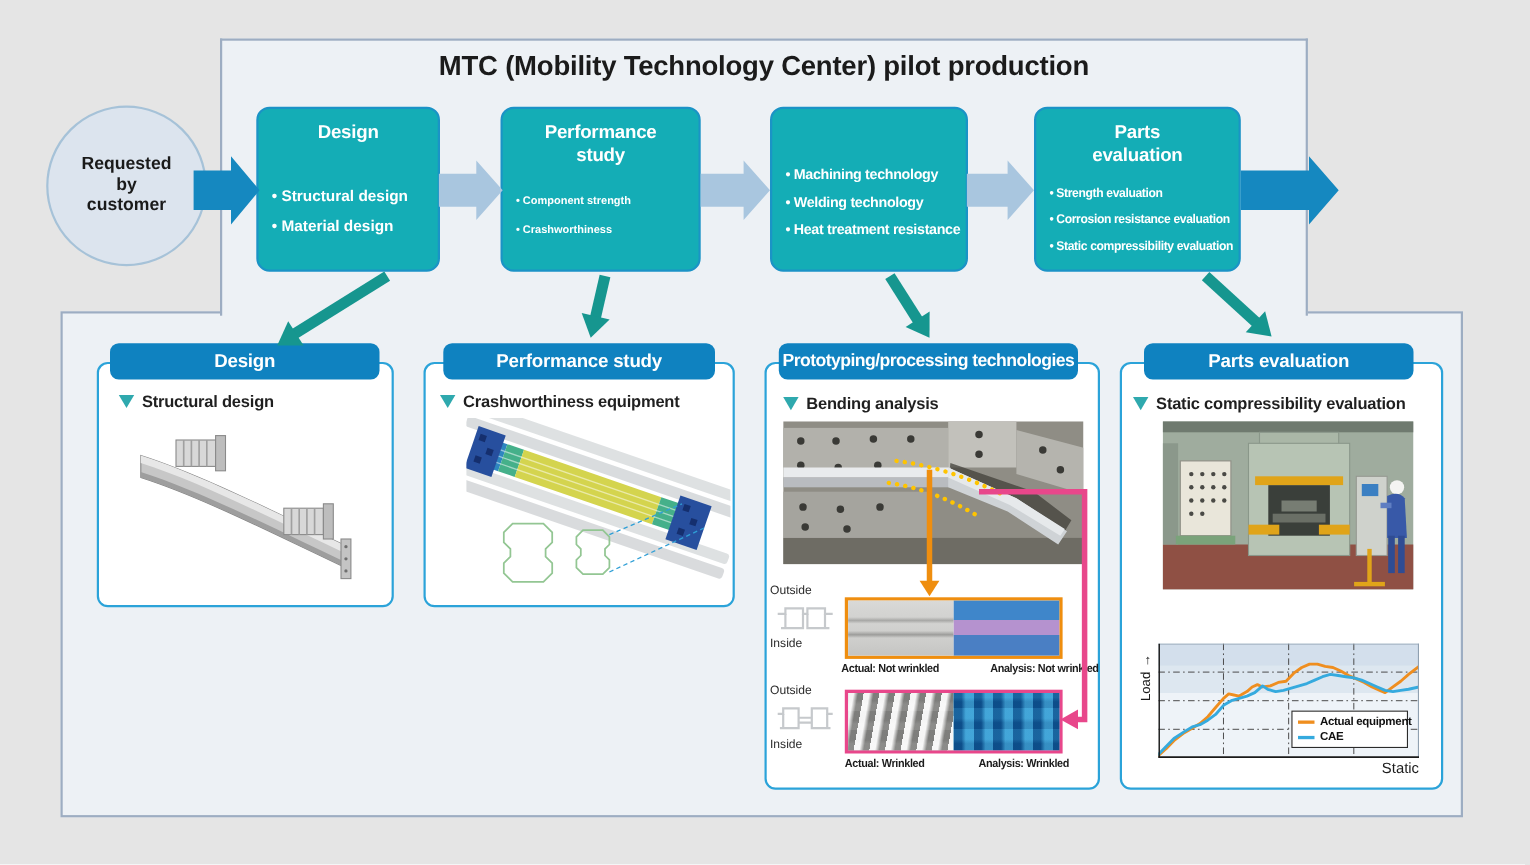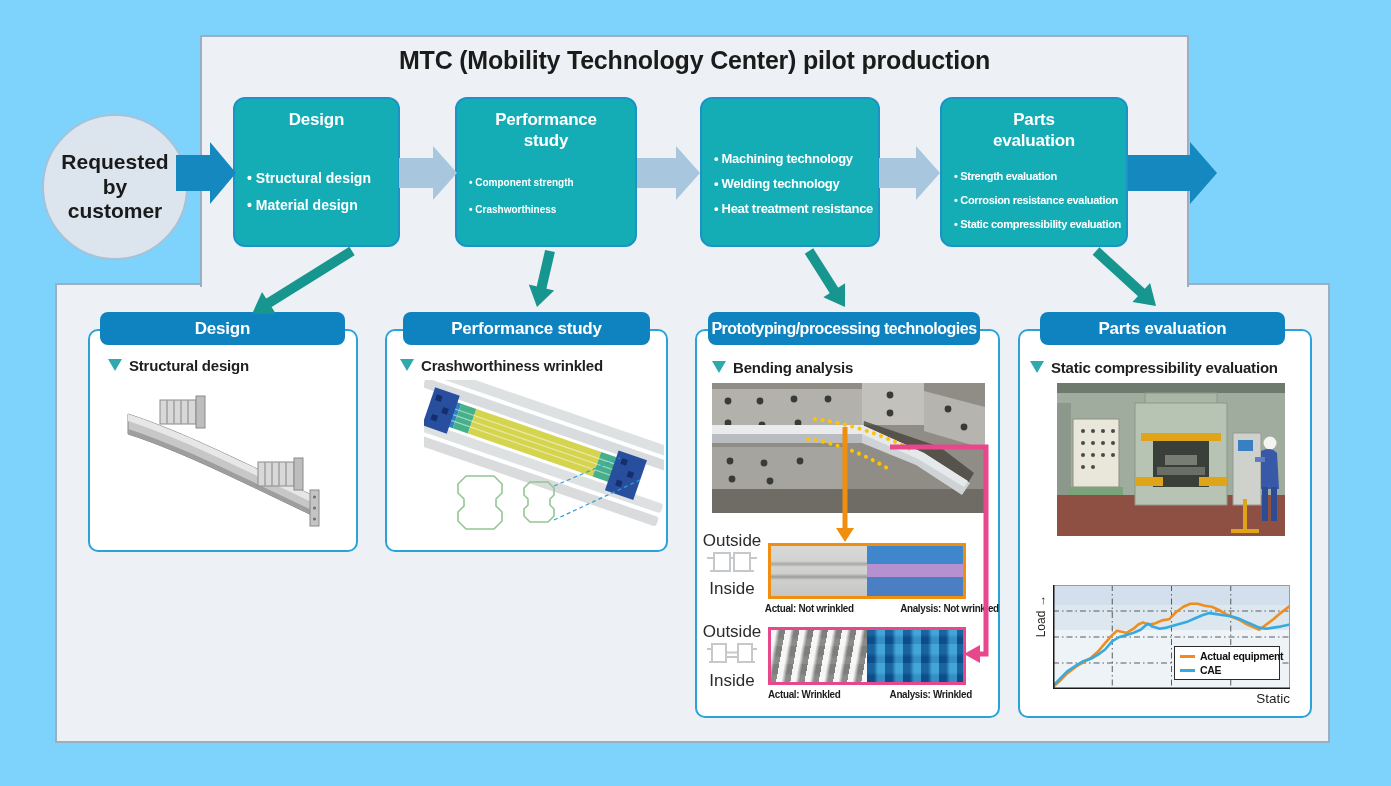--- a/index.html
+++ b/index.html
@@ -1,34 +1,34 @@
 <!DOCTYPE html>
 <html><head>
 <meta charset="utf-8">
 <style>
   html,body{margin:0;padding:0;background:#ffffff;}
-  .stage{position:relative;width:1391px;height:786px;background:#7dd3fc;
+  .stage{position:relative;width:1391px;height:786px;background:#e5e5e5;
          font-family:"Liberation Sans","DejaVu Sans",sans-serif;overflow:hidden;}
   .abs{position:absolute;box-sizing:border-box;}
   .pre{white-space:pre-line;}
 
   
   .outer-bottom{left:55px;top:283px;width:1275px;height:460px;background:#edf1f5;
                 border:2.5px solid #9dadc2;z-index:1;}
   .outer-top{left:200px;top:35px;width:989px;height:252px;background:#edf1f5;
              border:2.5px solid #9dadc2;border-bottom:none;z-index:2;}
 
   .main-title{left:200px;top:46px;width:989px;text-align:center;font-size:25px;
               font-weight:bold;color:#1b1b1b;z-index:3;letter-spacing:-0.2px;}
 
   
   .circle{border-radius:50%;background:#dce4ee;border:2.5px solid #a6c2d8;display:flex;
           align-items:center;justify-content:center;text-align:center;font-weight:bold;
           color:#1a1a1a;z-index:3;line-height:1.18;}
-  .circle-left{left:42px;top:114px;width:146px;height:146px;font-size:21px;}
+  .circle-left{left:42px;top:96px;width:146px;height:146px;font-size:16px;}
   .circle-right{left:1212px;top:109px;width:142px;height:142px;font-size:17.5px;}
 
   
   .pbox{top:97px;height:150px;background:#14adb6;border:2.5px solid #1b93c6;border-radius:12px;
         color:#fff;z-index:3;}
   .pbox-title{margin-top:11px;text-align:center;font-weight:bold;font-size:17px;line-height:1.22;
               letter-spacing:-0.2px;}
   .pbox.b3 .pbox-title{font-size:15.5px;letter-spacing:-0.4px;}
   .pbox-bullets{position:absolute;left:12px;right:2px;top:66px;margin:0;padding:0;list-style:none;
                 font-weight:600;white-space:nowrap;transform-origin:left center;}
@@ -46,21 +46,21 @@
 
   
   .seclabel{display:flex;align-items:center;gap:7px;z-index:6;height:18px;}
   .tri{width:0;height:0;border-left:7px solid transparent;border-right:7px solid transparent;
        border-top:12px solid #2fa9ae;flex:0 0 auto;}
   .seclabel .txt{font-weight:bold;font-size:15px;color:#1f1f1f;letter-spacing:-0.2px;white-space:nowrap;}
 
   .illus{z-index:5;}
 
   
-  .sidelab{width:64px;text-align:center;font-size:17px;color:#2b2b2b;z-index:6;}
+  .sidelab{width:64px;text-align:left;font-size:11px;color:#2b2b2b;z-index:6;}
   .xsec-icon{z-index:6;}
   .pair{display:flex;border:3px solid #ef8e0f;z-index:6;background:#fff;}
   .pair .half{width:96px;height:100%;}
   .half-actual-smooth{background:linear-gradient(180deg,#d9d9d7 0%,#d2d2d0 30%,#a8a8a6 36%,#d3d3d1 42%,
                       #cfcfcd 55%,#9d9d9b 62%,#cfcfcd 68%,#c5c5c3 100%);}
   .half-analysis-smooth{background:linear-gradient(180deg,#3f86ca 0%,#3f86ca 36%,#b592cf 36%,#b592cf 62%,#4a7fc4 62%,#4a7fc4 100%);}
   .half-actual-wrinkled{background-color:#b8b8b6;
      background-image:repeating-linear-gradient(100deg,rgba(250,250,250,0.95) 0 5px,rgba(116,116,114,0.75) 9px 14px),
                       repeating-linear-gradient(0deg,rgba(255,255,255,0.35) 0 6px,rgba(90,90,88,0.3) 9px 18px);}
   .half-analysis-wrinkled{background-color:#1879b6;
@@ -137,21 +137,21 @@
   <div class="abs pcard" style="left:385px;width:283px;height:223px;"></div>
   <div class="abs pcard" style="left:695px;width:305px;height:389px;"></div>
   <div class="abs pcard" style="left:1018px;width:294px;height:389px;"></div>
 
   <div class="abs seclabel" style="left:108px;top:356px;">
     <span class="tri"></span>
     <span class="txt">Structural design</span>
   </div>
   <div class="abs seclabel" style="left:400px;top:356px;">
     <span class="tri"></span>
-    <span class="txt">Crashworthiness wrinkled</span>
+    <span class="txt">Crashworthiness equipment</span>
   </div>
   <div class="abs seclabel" style="left:712px;top:358px;">
     <span class="tri"></span>
     <span class="txt">Bending analysis</span>
   </div>
   <div class="abs seclabel" style="left:1030px;top:358px;">
     <span class="tri"></span>
     <span class="txt">Static compressibility evaluation</span>
   </div>
 

